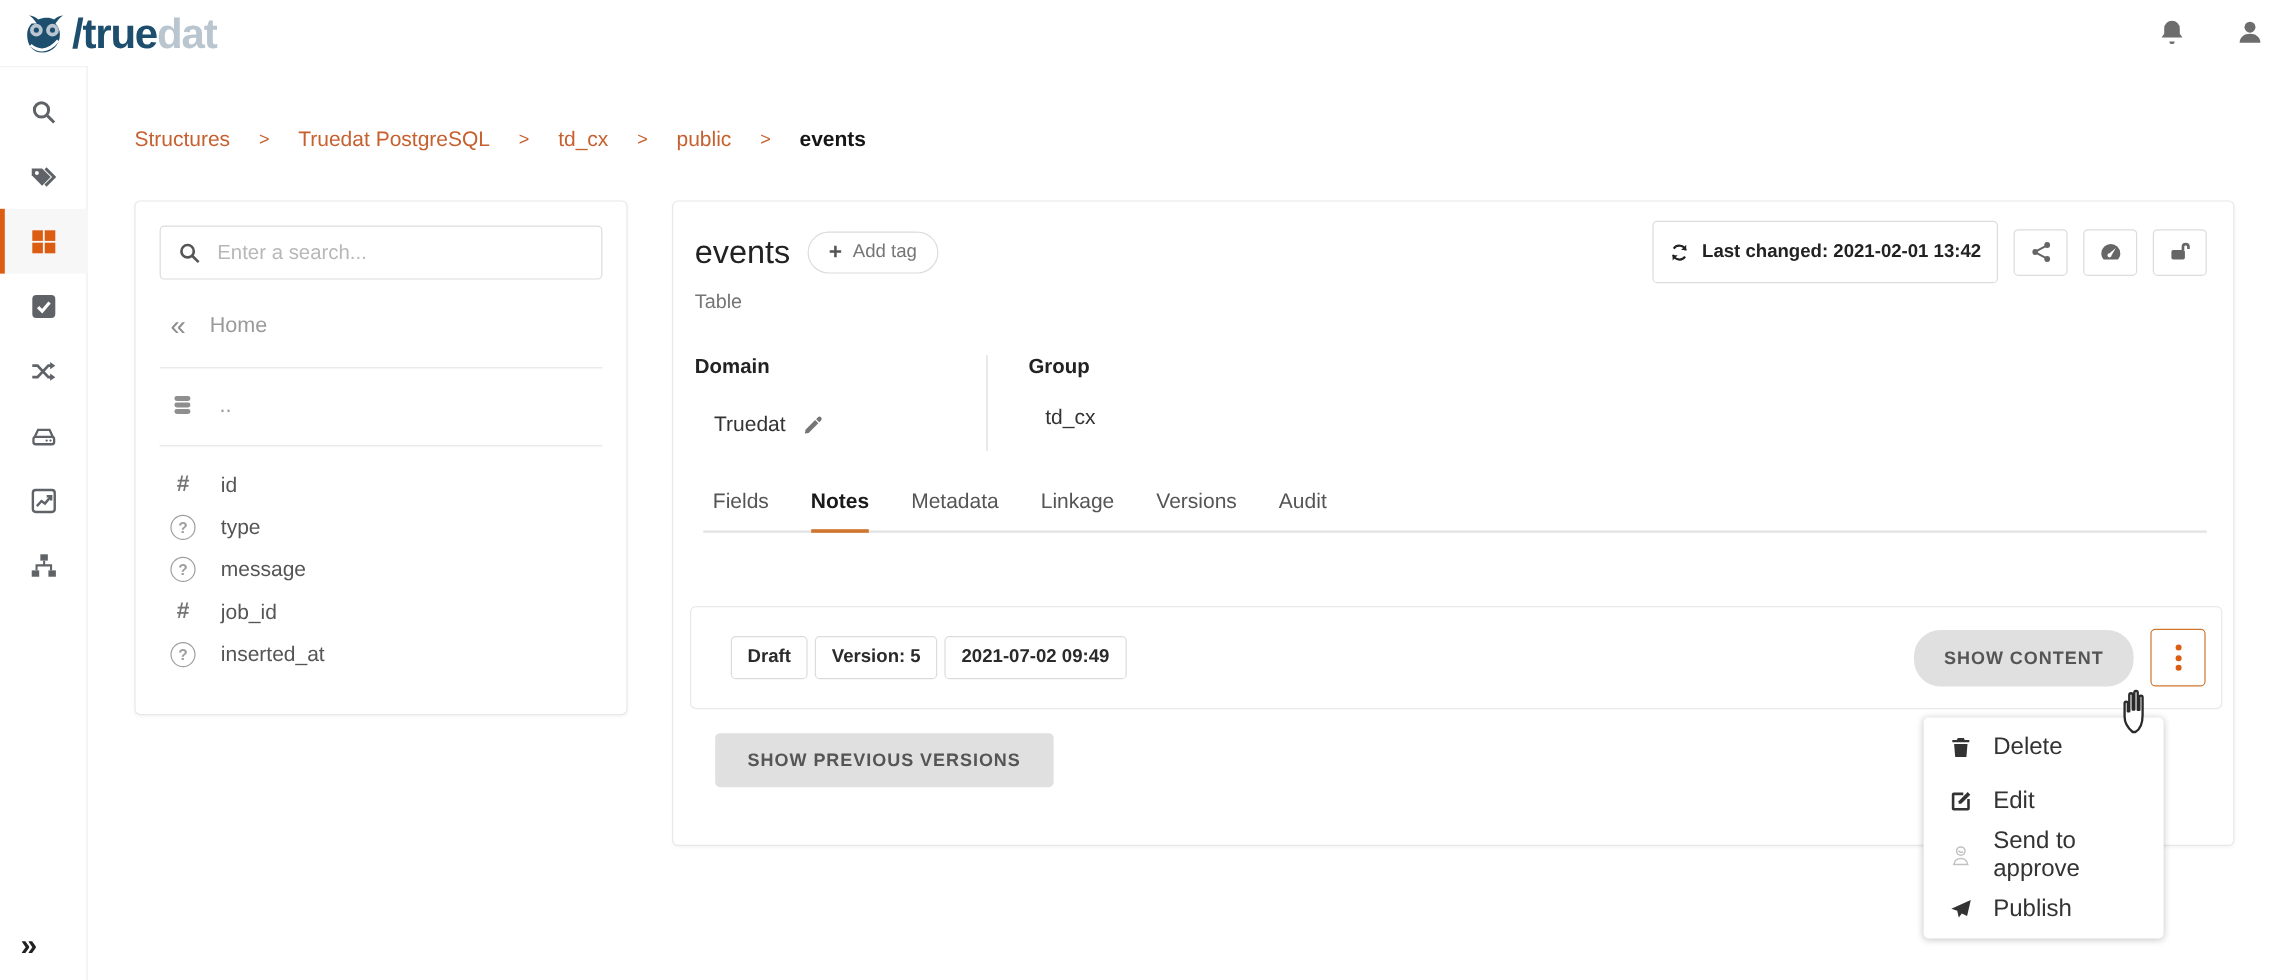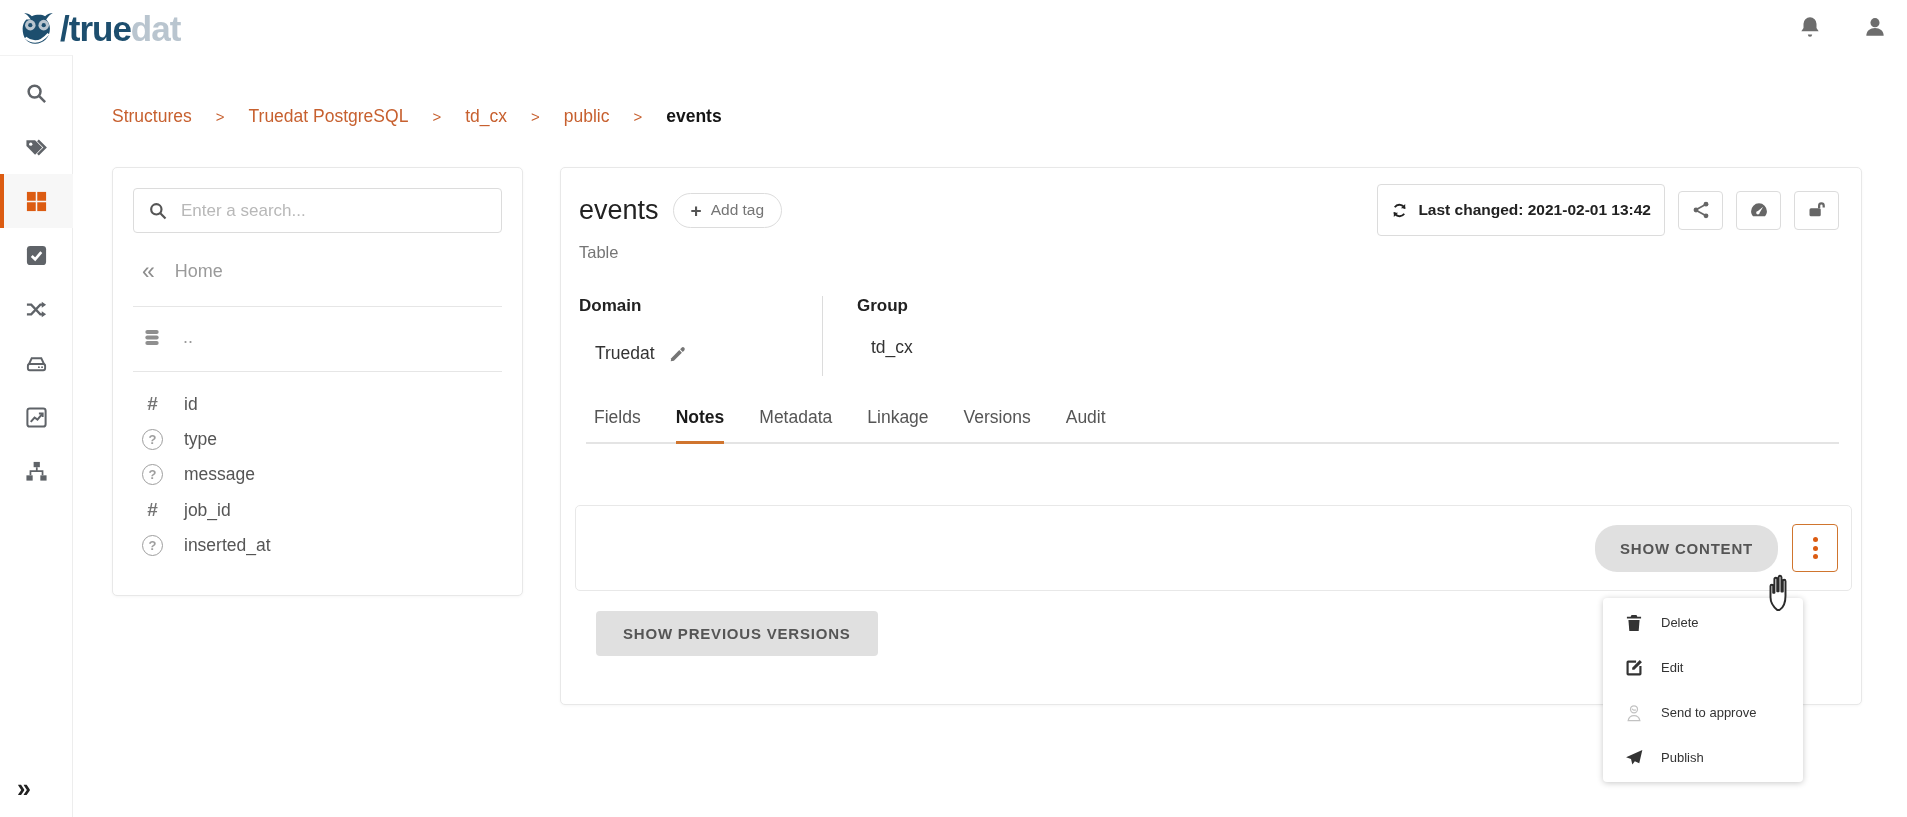--- a/index.html
+++ b/index.html
@@ -118,21 +118,21 @@
   .kebab-btn { width:46px; height:48px; background:#fff; border:1px solid var(--tab-orange);
     border-radius:4px; display:flex; flex-direction:column; align-items:center;
     justify-content:center; gap:3.5px; cursor:pointer; }
   .kebab-btn .dot { width:5px; height:5px; border-radius:50%; background:var(--accent); }
   .show-prev { margin:20px 0 0 35px; padding:14px 27px; }
 
   
   .context-menu { position:absolute; left:1603px; top:598px; width:200px; background:#fff;
     border-radius:4px; box-shadow:0 1px 6px rgba(0,0,0,0.22); z-index:20; padding:2px 0; }
   .menu-item { height:45px; display:flex; align-items:center; gap:17px; padding-left:21px;
-    font-size:13px; color:#333; cursor:pointer; }
+    font-size:20px; color:#333; cursor:pointer; }
   .menu-item svg { width:20px; height:20px; flex:none; }
   .mi-dark { color:#333; }
   .mi-light { color:#c2c2c2; }
 
   .cursor-hand { position:absolute; left:1763px; top:571px; width:36px; height:42px;
     z-index:30; pointer-events:none; }
 </style>
 </head>
 <body>
 
@@ -339,20 +339,25 @@
   <div class="tabbar">
     <span class="tab">Fields</span>
     <span class="tab active">Notes</span>
     <span class="tab">Metadata</span>
     <span class="tab">Linkage</span>
     <span class="tab">Versions</span>
     <span class="tab">Audit</span>
   </div>
 
   <div class="note-card">
+    <div class="badges">
+      <span class="badge">Draft</span>
+      <span class="badge">Version: 5</span>
+      <span class="badge">2021-07-02 09:49</span>
+    </div>
     <div class="nc-right">
       <button class="gray-btn show-content">SHOW CONTENT</button>
       <button class="kebab-btn">
         <span class="dot"></span>
         <span class="dot"></span>
         <span class="dot"></span>
       </button>
     </div>
   </div>
 

